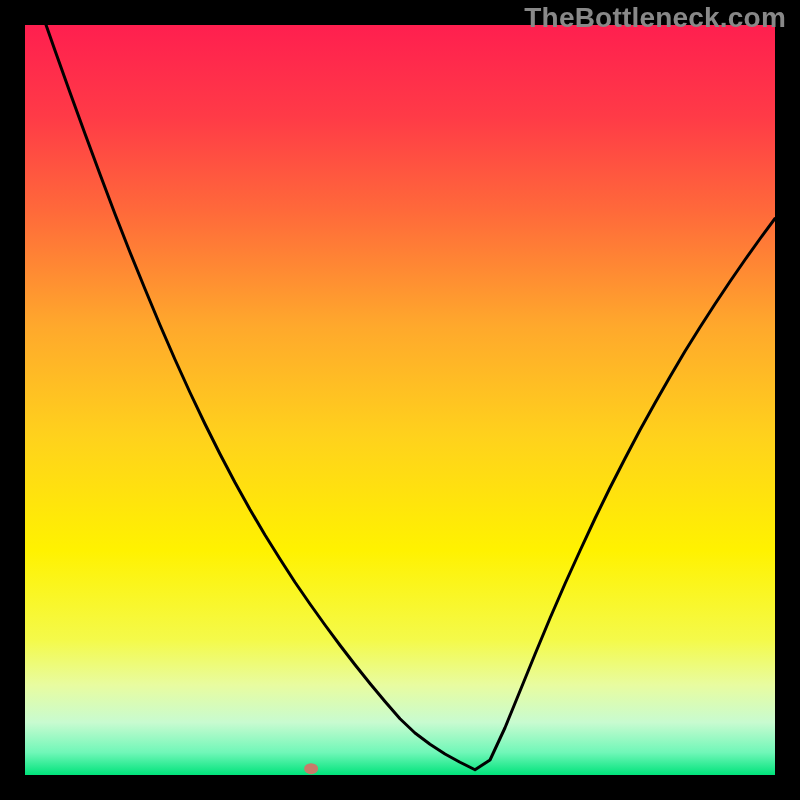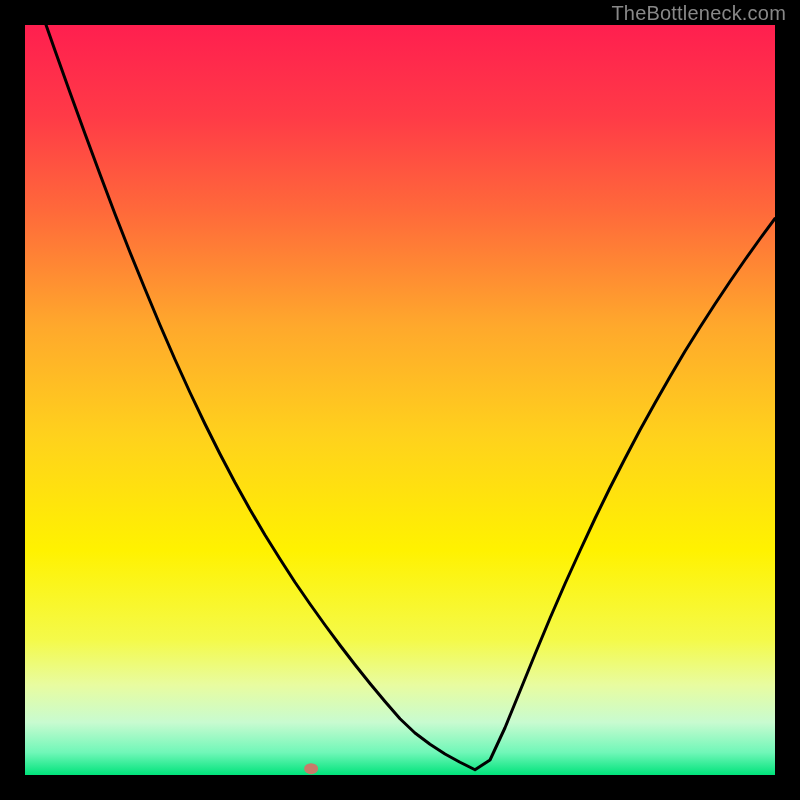--- a/index.html
+++ b/index.html
@@ -21,23 +21,23 @@
     left: 25px;
     top: 25px;
     width: 750px;
     height: 750px;
     display: block;
   }
   .watermark {
     position: absolute;
     top: 2px;
     right: 14px;
-    font-size: 20px;
+    font-size: 28px;
     color: #888888;
-    font-weight: 400;
+    font-weight: 700;
     letter-spacing: 0.2px;
     user-select: none;
   }
 </style>
 </head>
 <body>
 
 <div class="frame">
   <svg id="plot" viewBox="0 0 750 750" preserveAspectRatio="none">
     <defs>

